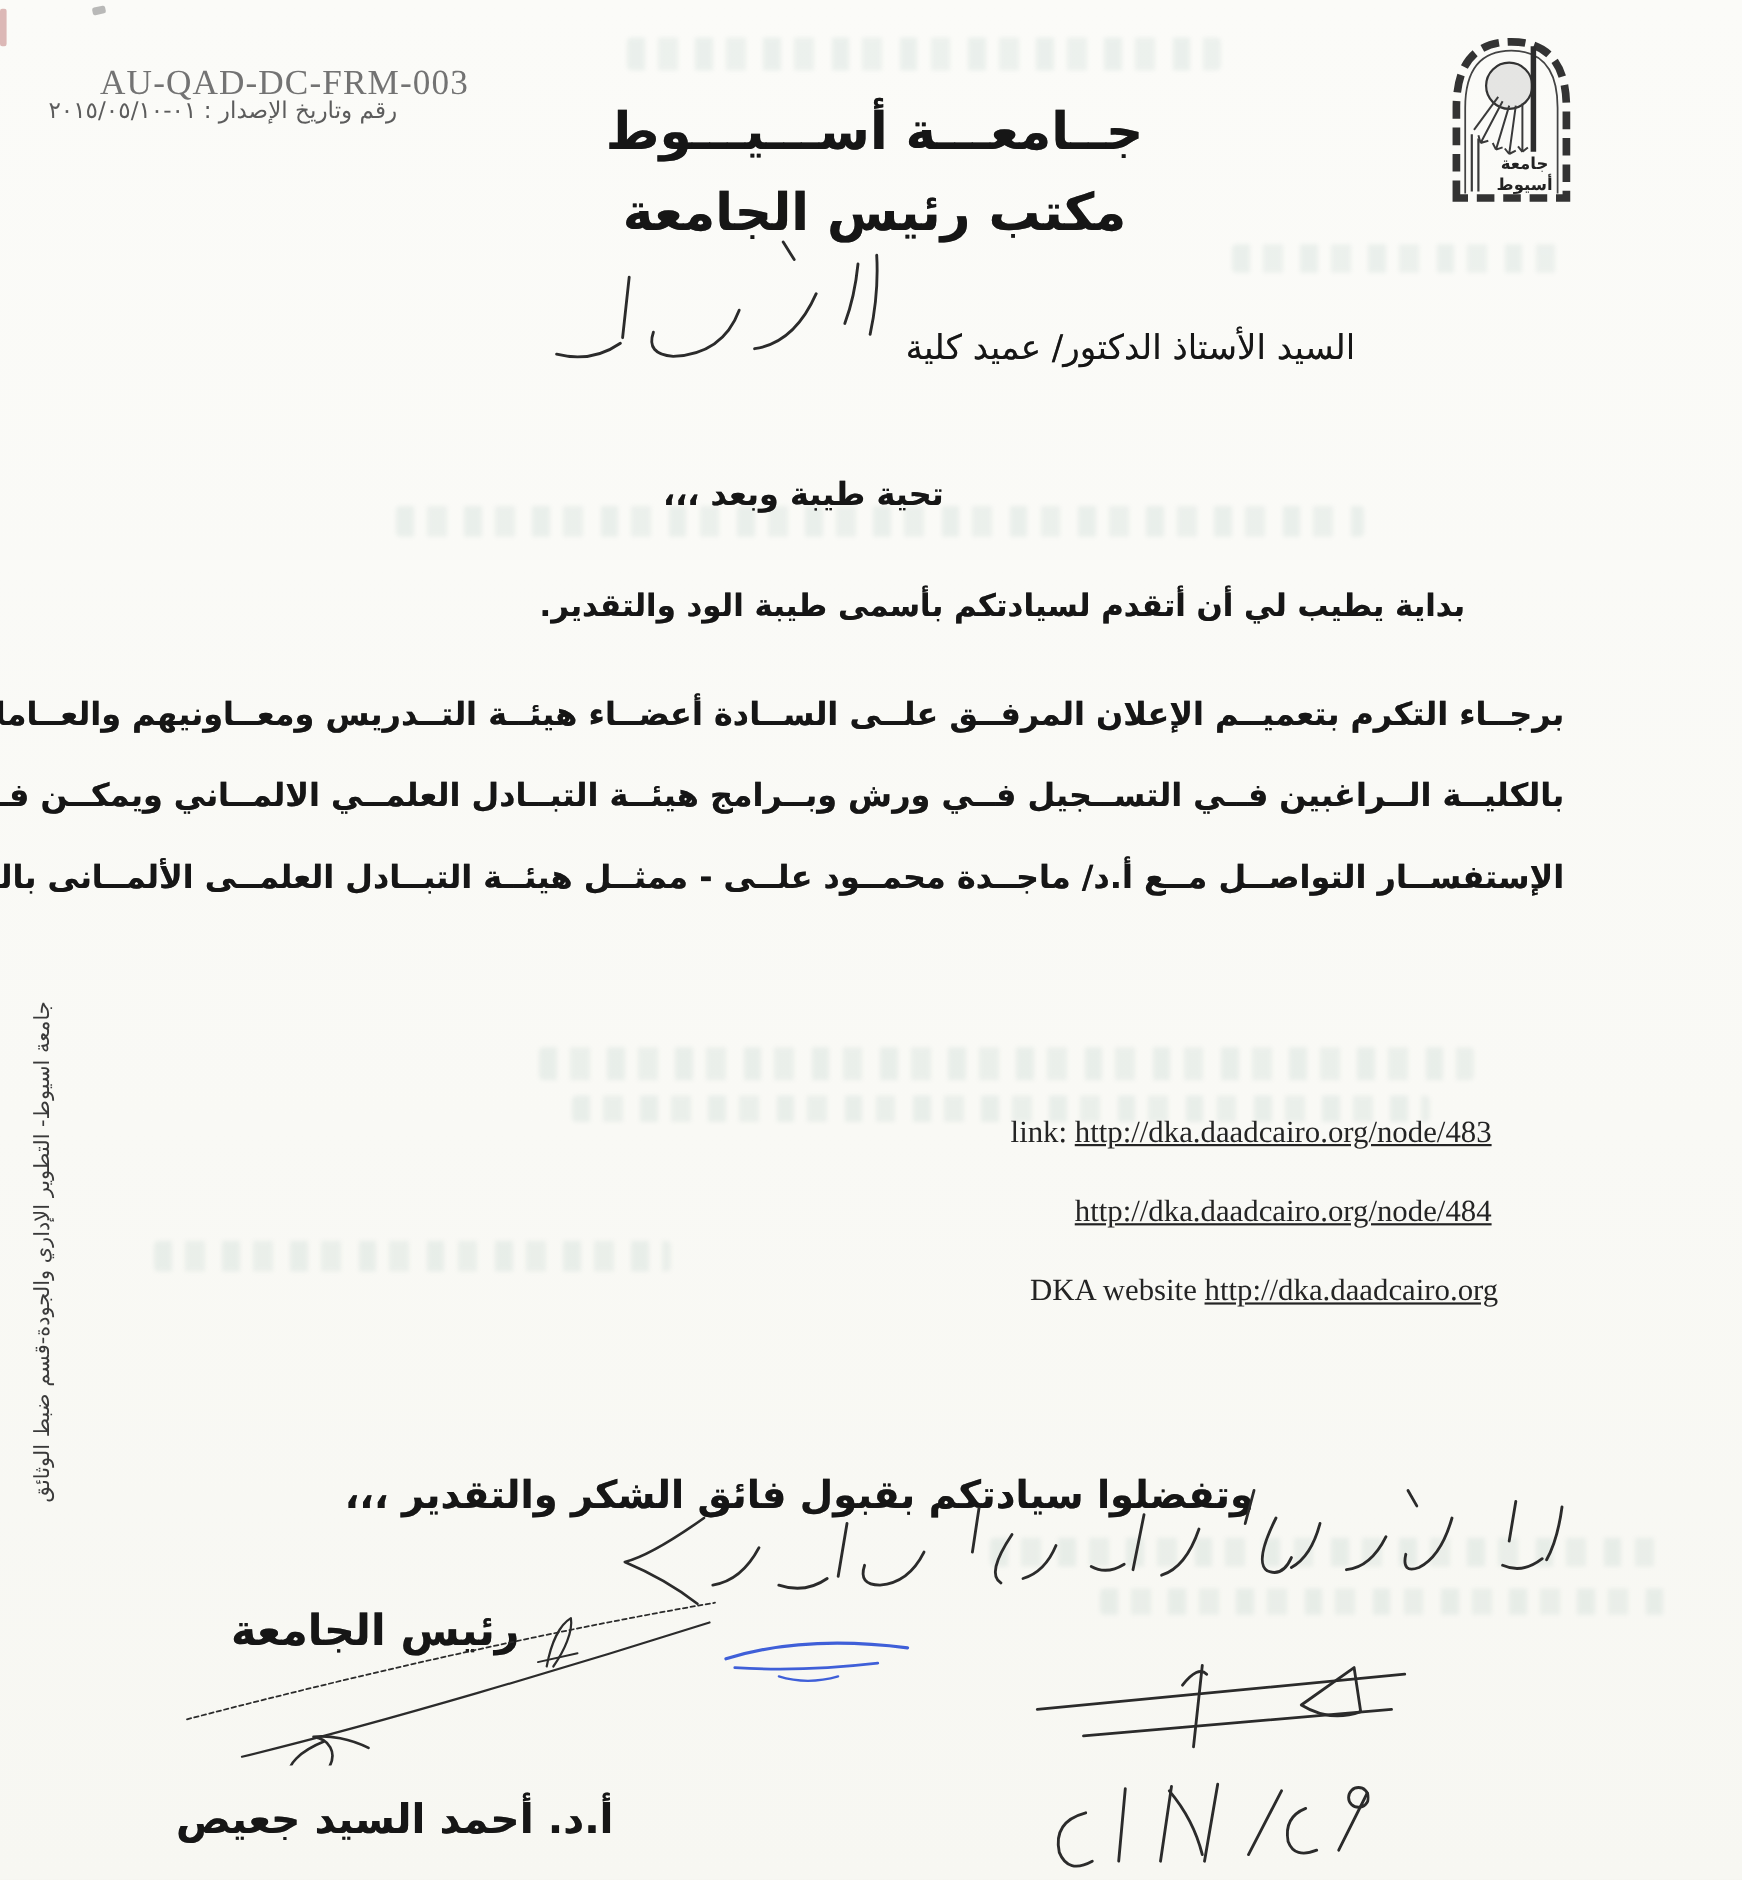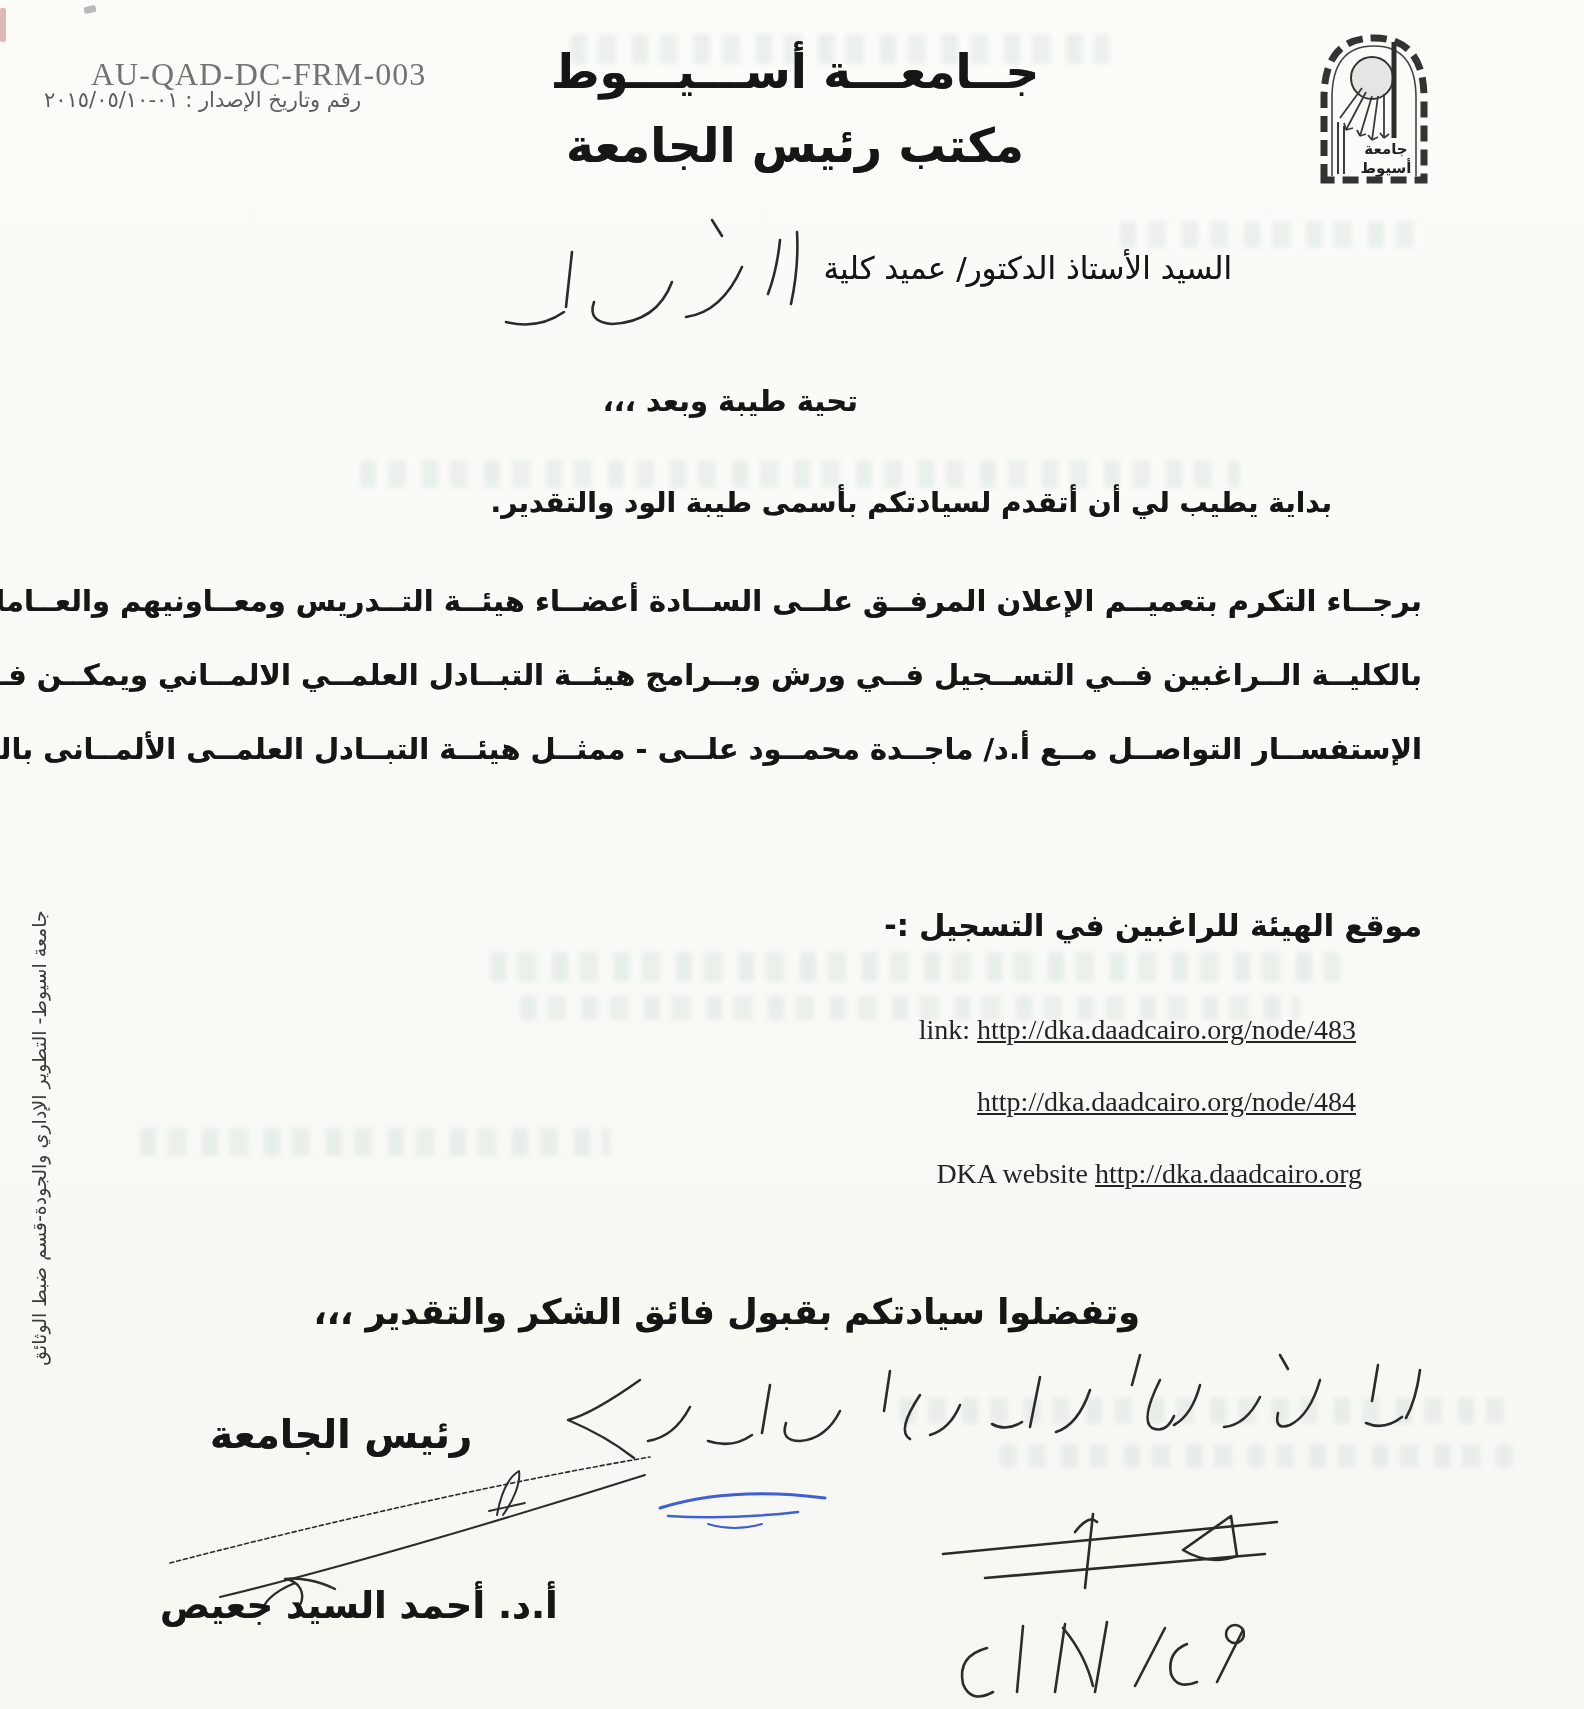--- a/index.html
+++ b/index.html
@@ -3,21 +3,21 @@
 <meta charset="utf-8">
 <style>
   html,body{margin:0;padding:0;background:#e8e8e6;}
   .page{
     position:relative; width:1584px; height:1709px; margin:0 auto;
     background:linear-gradient(180deg,#fbfbf8 0%,#f9f9f5 60%,#f7f7f2 100%);
     overflow:hidden; font-family:"DejaVu Sans",sans-serif; color:#161616;
   }
   .abs{position:absolute;}
   .ar{direction:rtl; white-space:nowrap;}
-  .ink{text-shadow:0 0 .5px rgba(10,10,10,.6);}
+  .ink{text-shadow:0 0 .5px rgba(10,10,10,.6);margin-top:48px;}
   
   .form-code{left:91px; top:56px; font-family:Liberation Serif, serif;
     font-size:32px; color:#737373; letter-spacing:1px;}
   .issue-line{left:44px; top:88px; font-size:21px; color:#5c5c5c;}
   .uni-title{left:470px; top:44px; width:650px; text-align:center;
     font-size:47px; font-weight:bold; letter-spacing:1px;}
   .office-title{left:470px; top:118px; width:650px; text-align:center;
     font-size:47px; font-weight:bold;}
   .logo{left:1316px; top:26px; width:116px; height:162px;}
   .logo-caption{left:1348px; top:140px; width:76px; text-align:center;
@@ -110,21 +110,20 @@
   </svg>
 
   <div class="abs ar greeting ink">تحية طيبة وبعد ،،،</div>
   <div class="abs ar intro ink">بداية يطيب لي أن أتقدم لسيادتكم بأسمى طيبة الود والتقدير.</div>
 
   <div class="abs ar bodyline bl1 ink">برجــاء التكرم بتعميــم الإعلان المرفــق علــى الســادة أعضــاء هيئــة التــدريس ومعــاونيهم والعــاملين</div>
   <div class="abs ar bodyline bl2 ink">بالكليــة الــراغبين  فــي التســجيل فــي ورش وبــرامج هيئــة التبــادل العلمــي الالمــاني ويمكــن فــى حالــة</div>
   <div class="abs ar bodyline bl3 ink">الإستفســار التواصــل مــع أ.د/ ماجــدة محمــود علــى - ممثــل هيئــة التبــادل العلمــى الألمــانى بالجامعــة</div>
 
 
-  <div class="abs ar site-label ink">موقع الهيئة للراغبين في التسجيل :-</div>
   <div class="abs linkline lk1"><span>link: </span><span class="url">http://dka.daadcairo.org/node/483</span></div>
   <div class="abs linkline lk2"><span class="url">http://dka.daadcairo.org/node/484</span></div>
   <div class="abs linkline lk3"><span>DKA website </span><span class="url">http://dka.daadcairo.org</span></div>
 
   <div class="abs ar closing ink">وتفضلوا سيادتكم بقبول فائق الشكر والتقدير ،،،</div>
 
   <svg class="abs hw" style="left:620px;top:1325px;" width="830" height="165" viewBox="0 0 830 165" aria-label="السادة الأفاضل وكلاء الكلية ورؤساء الأقسام">
     <path d="M800,45 q-4,30 -14,48"></path>
     <path d="M782,92 q-18,14 -36,6"></path>
     <path d="M758,40 l-6,36"></path>

